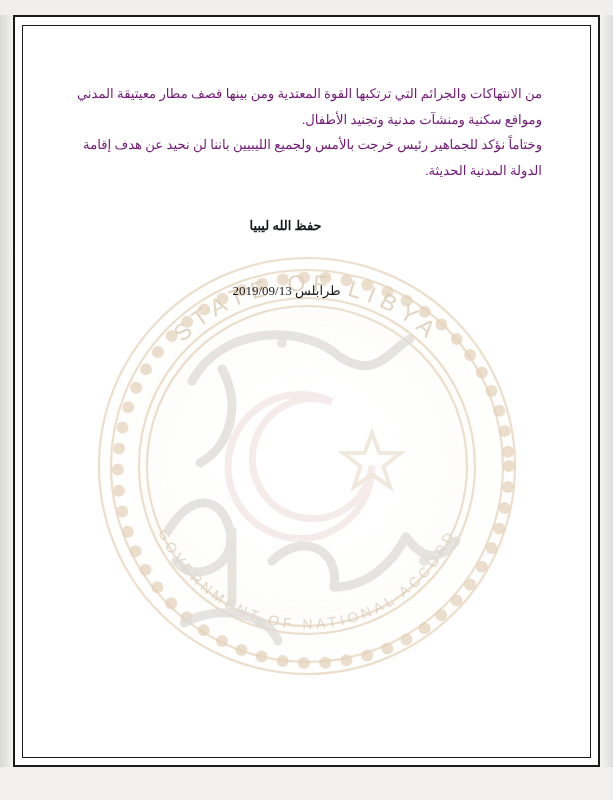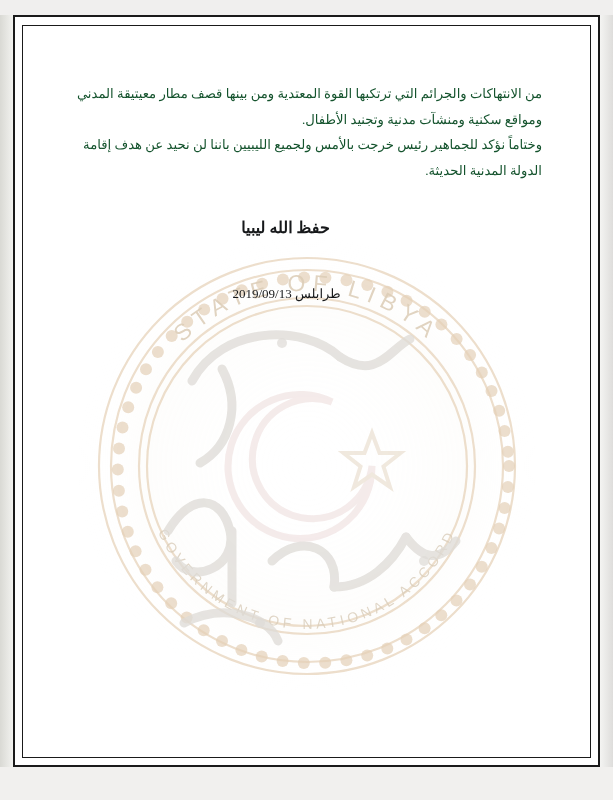--- a/index.html
+++ b/index.html
@@ -69,31 +69,31 @@
     height: 100%;
     padding: 55px 48px 0 48px;
     box-sizing: border-box;
     direction: rtl;
     text-align: right;
   }
 
   .para {
     font-size: 13.2px;
     line-height: 1.95;
-    color: #14532d;
+    color: #701a75;
     margin: 0;
     text-align: right;
     letter-spacing: 0;
   }
 
   .para + .para { margin-top: 0px; }
 
   .blessing {
     margin-top: 34px;
-    font-size: 16px;
+    font-size: 13px;
     font-weight: bold;
     color: #16181a;
     text-align: center;
     padding-right: 42px;
   }
 
   .signature-block {
     margin-top: 44px;
     text-align: center;
     padding-right: 40px;

